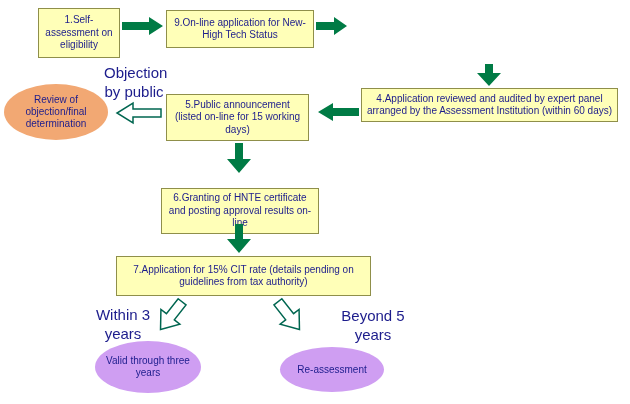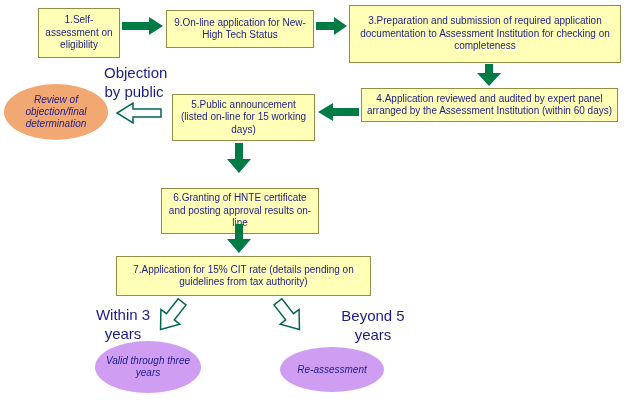--- a/index.html
+++ b/index.html
@@ -8,43 +8,42 @@
     font-family:"Liberation Sans",sans-serif;color:#1c1c8c;overflow:hidden;
   }
   .box{
     position:absolute;background:#ffffb8;border:1px solid #8f8f4a;
     display:flex;align-items:center;justify-content:center;text-align:center;
     font-size:10px;line-height:1.25;padding:10px 4px;box-sizing:border-box;color:#1c1c8c;
   }
   .ellipse{
     position:absolute;border-radius:50%;
     display:flex;align-items:center;justify-content:center;text-align:center;
-    font-size:10px;line-height:1.2;padding:5px 10px;box-sizing:border-box;color:#1c1c8c;font-style:italic;
+    font-size:10px;line-height:1.2;padding:5px 10px;box-sizing:border-box;color:#1c1c8c;
   }
   .orange{background:#f2a873;}
   .purple{background:#cf9ef2;}
   .lbl{position:absolute;font-size:15px;color:#1c1c8c;text-align:center;line-height:1.25;}
   svg.arr{position:absolute;overflow:visible;}
   .solid{fill:#007b45;stroke:none;}
   .hollow{fill:#ffffff;stroke:#006650;stroke-width:1.5;}
 </style>
 </head>
 <body>
 
 <div class="canvas">
 
   <div class="box" style="left:38px;top:8px;width:82px;height:50px;">1.Self-assessment on eligibility</div>
 
   <div class="box" style="left:166px;top:10px;width:148px;height:38px;">9.On-line application for New-High Tech Status</div>
 
-  <div class="box" style="left:349px;top:5px;width:272px;height:58px;">3.Preparation and submission of required application documentation to Assessment Institution for checking on completeness</div>
 
   <div class="box" style="left:361px;top:88px;width:257px;height:34px;">4.Application reviewed and audited by expert panel arranged by the Assessment Institution (within 60 days)</div>
 
-  <div class="box" style="left:172px;top:94px;width:143px;height:47px;">5.Public announcement (listed on-line for 15 working days)</div>
+  <div class="box" style="left:166px;top:94px;width:143px;height:47px;">5.Public announcement (listed on-line for 15 working days)</div>
 
   <div class="box" style="left:161px;top:188px;width:158px;height:46px;">6.Granting of HNTE certificate and posting approval results on-line</div>
 
   <div class="box" style="left:116px;top:256px;width:255px;height:40px;">7.Application for 15% CIT rate (details pending on guidelines from tax authority)</div>
 
   <svg class="arr" style="left:122px;top:16px;" width="42" height="20">
     <polygon class="solid" points="0,6 27,6 27,1 41,10 27,19 27,14 0,14"></polygon>
   </svg>
 
   <svg class="arr" style="left:316px;top:16px;" width="32" height="20">

